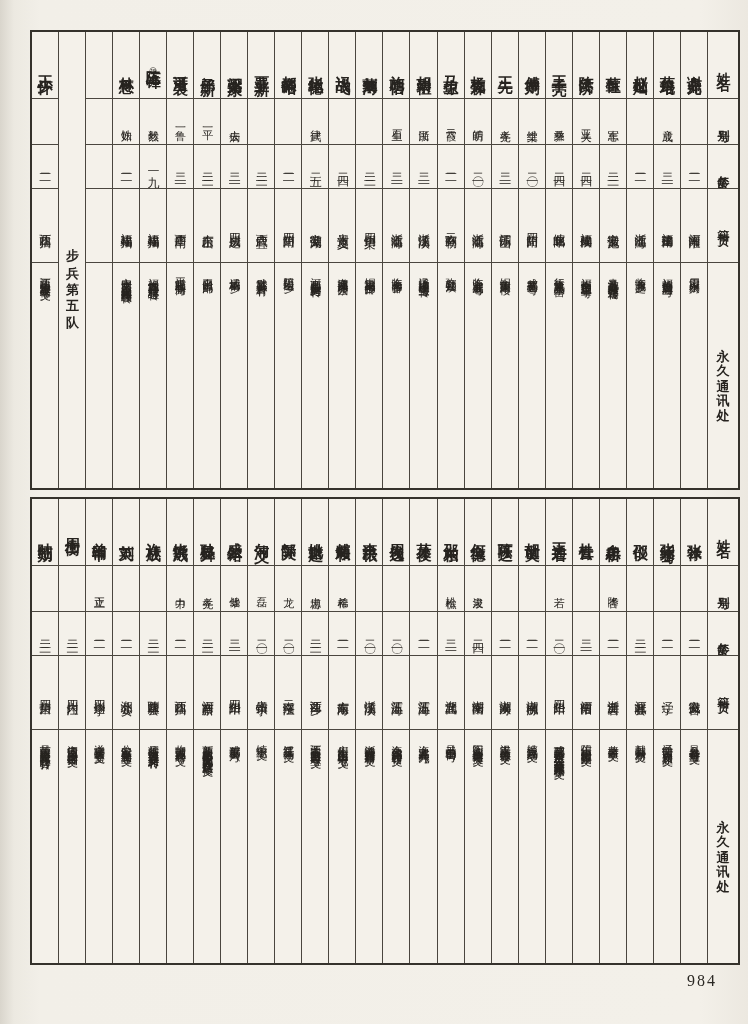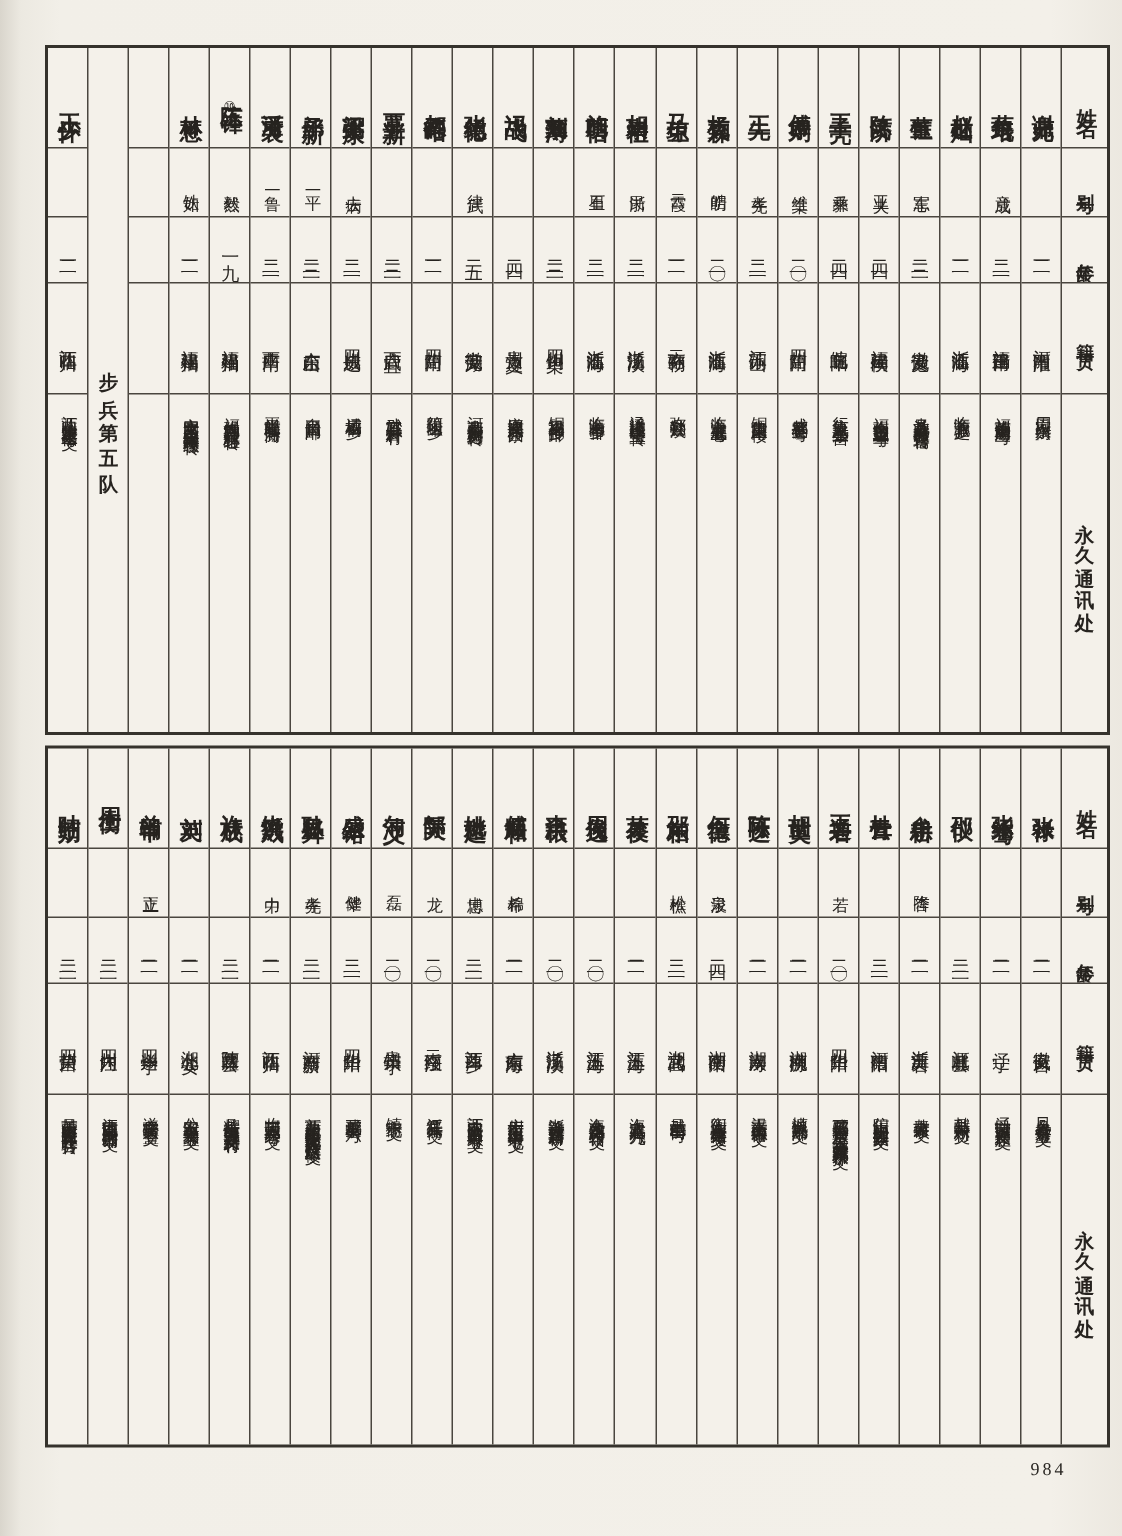--- a/index.html
+++ b/index.html
@@ -35,21 +35,21 @@
           font-size:11px;letter-spacing:1px;line-height:13px;padding:6px 0 4px;}
   .th{font-weight:700;}
   .c-name.th{font-size:14px;letter-spacing:6px;}
   .c-alias.th,.c-age.th{font-size:12px;letter-spacing:2px;}
   .c-native.th{font-size:12px;letter-spacing:6px;}
   .th-addr{justify-content:center;font-size:13px;letter-spacing:15px;padding:0;}
   .col-unit .c-unit{flex:1 1 auto;border-bottom:none;justify-content:center;
           font-size:13px;font-weight:600;letter-spacing:17px;padding-top:40px;}
   .anno{font-size:9px;letter-spacing:0;margin-top:2px;font-weight:400;}
   .page-number{
-    position:absolute;left:687px;top:972px;font-size:12px;
+    position:absolute;left:687px;top:972px;font-size:16px;
     letter-spacing:2px;color:#2b2824;
   }
 </style>
 </head>
 <body>
 
 <div class="rtable rtable-top">
     <div class="col col-header">
       <div class="cell c-name th">姓名</div>
       <div class="cell c-alias th">别号</div>

